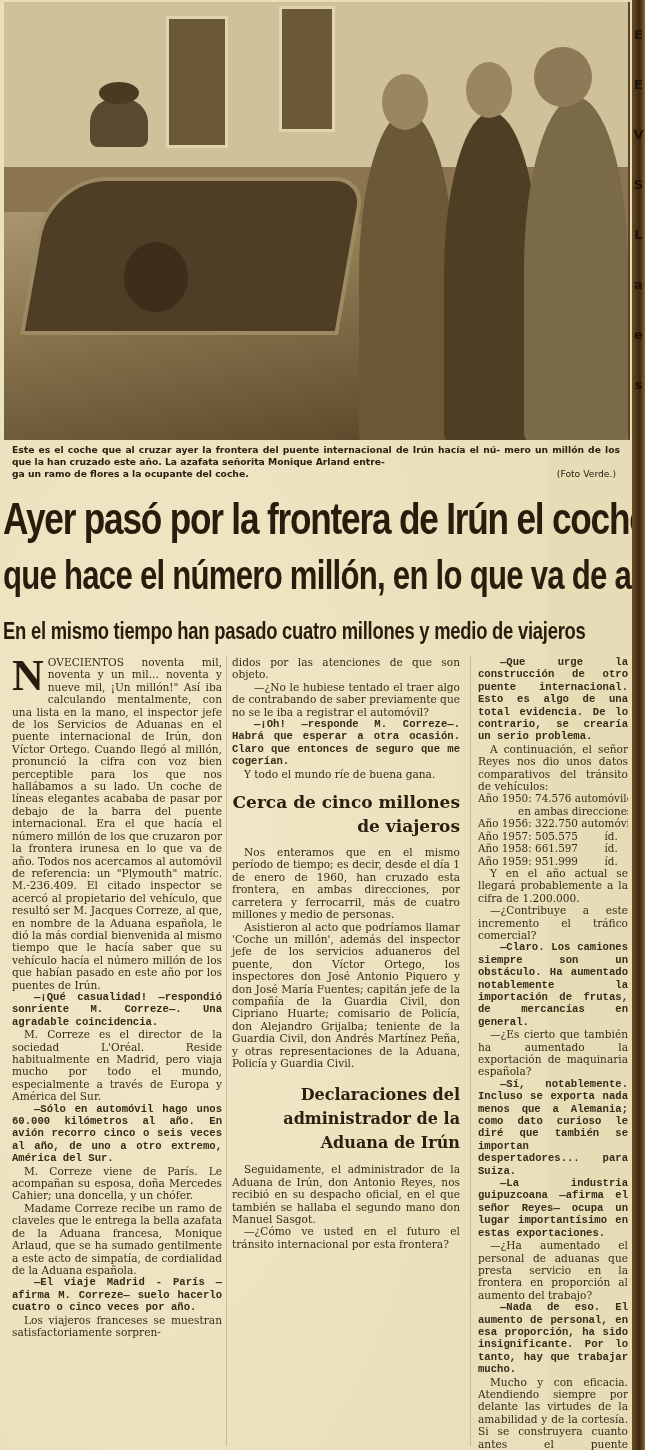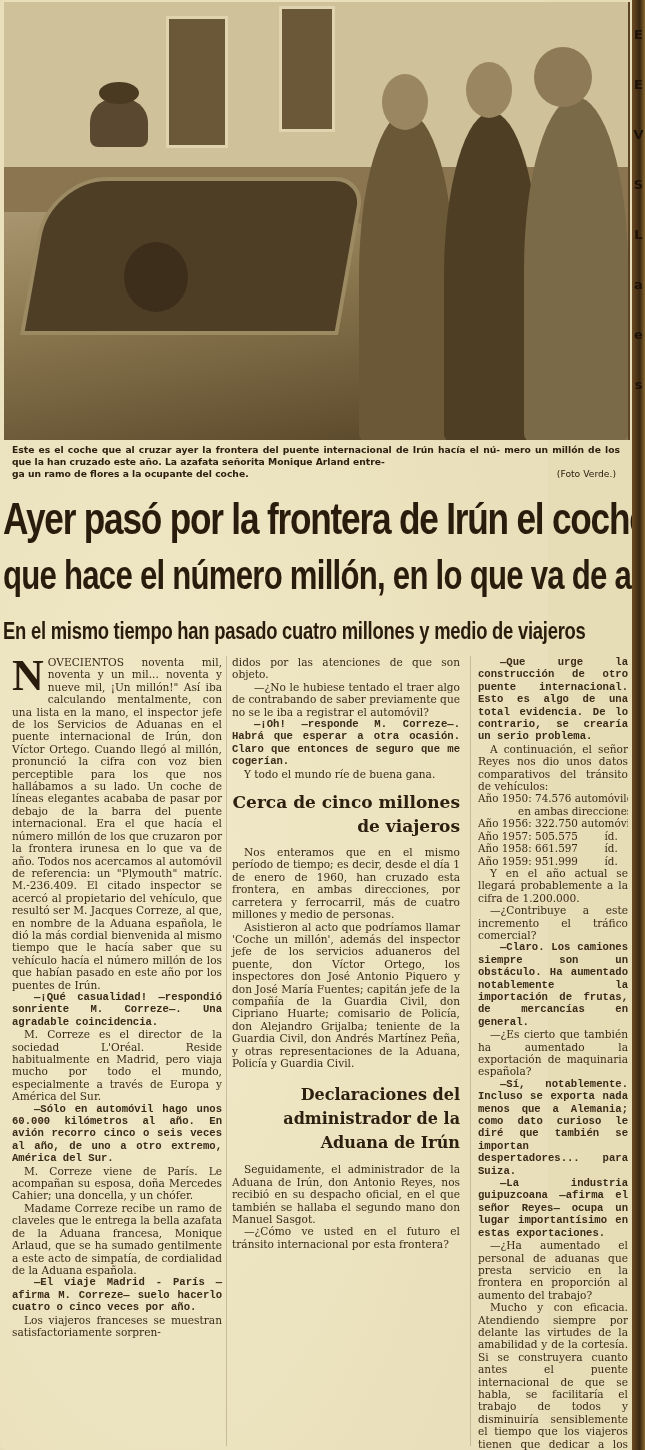--- a/index.html
+++ b/index.html
@@ -135,20 +135,21 @@
       <div class="stat"><span>Año 1958:</span> <span>661.597</span>        <span>íd.</span></div>
       <div class="stat"><span>Año 1959:</span> <span>951.999</span>        <span>íd.</span></div>
     </div>
     <p>Y en el año actual se llegará probablemente a la cifra de 1.200.000.</p>
     <p>—¿Contribuye a este incremento el tráfico comercial?</p>
     <p class="b q">—Claro. Los camiones siempre son un obstáculo. Ha aumentado notablemente la importación de frutas, de mercancías en general.</p>
     <p>—¿Es cierto que también ha aumentado la exportación de maquinaria española?</p>
     <p class="b q">—Sí, notablemente. Incluso se exporta nada menos que a Alemania; como dato curioso le diré que también se importan despertadores... para Suiza.</p>
     <p class="b q">—La industria guipuzcoana —afirma el señor Reyes— ocupa un lugar importantísimo en estas exportaciones.</p>
     <p>—¿Ha aumentado el personal de aduanas que presta servicio en la frontera en proporción al aumento del trabajo?</p>
+    <p class="b q">—Nada de eso. El aumento de personal, en esa proporción, ha sido insignificante. Por lo tanto, hay que trabajar mucho.</p>
     <p>Mucho y con eficacia. Atendiendo siempre por delante las virtudes de la amabilidad y de la cortesía. Si se construyera cuanto antes el puente internacional de que se habla, se facilitaría el trabajo de todos y disminuiría sensiblemente el tiempo que los viajeros tienen que dedicar a los distintos trámites fronterizos.</p>
 
   </div>
 </div>
 
 <div class="fold">
   <div class="fold-letters">
     <div>E</div>
     <div>E</div>
     <div>V</div>

